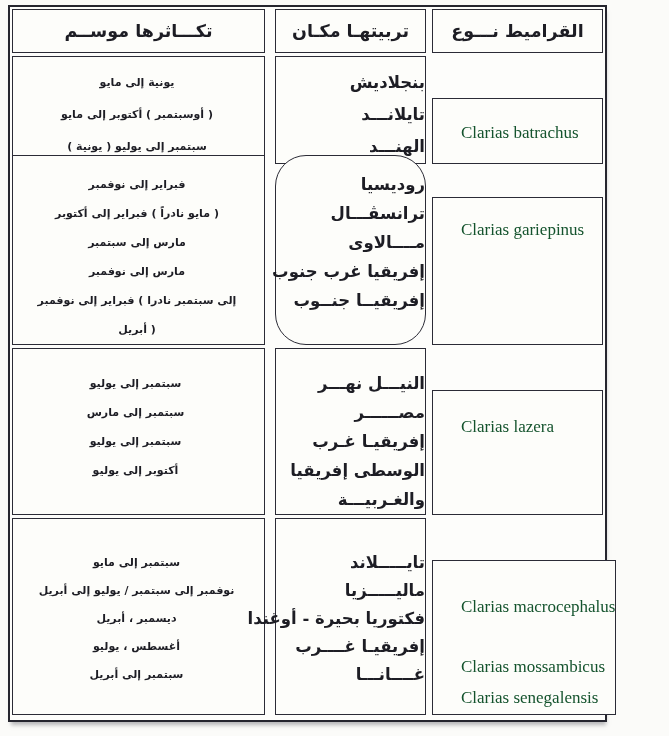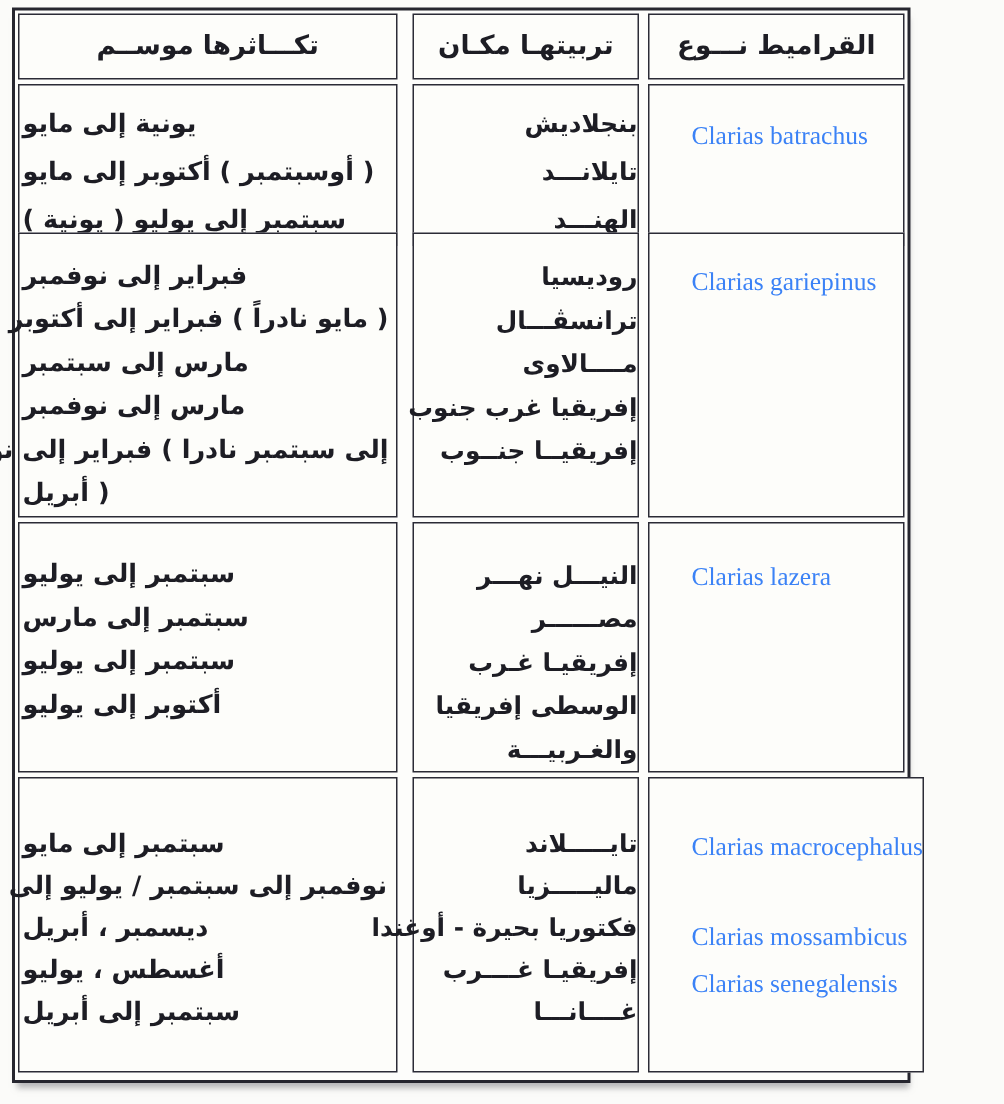--- a/index.html
+++ b/index.html
@@ -38,45 +38,46 @@
     letter-spacing: 0;
   }
 
   .r1 { height: 96px; }
   .r2 { height: 190px; }
   .r3 { height: 167px; }
   .r4 { height: 197px; }
 
   .season-cell {
     direction: rtl;
-    text-align: left;
+    text-align: center;
     font-weight: bold;
-    font-size: 17px;
+    font-size: 11px;
     overflow: visible;
   }
   .season-cell div { white-space: nowrap; }
   .place-cell {
     direction: rtl;
     text-align: right;
     font-weight: bold;
     font-size: 16.5px;
   }
   .place-cell div { white-space: nowrap; }
   .species-cell {
     font-family: "Liberation Serif", serif;
     font-size: 17px;
-    color: #3b82f6;
+    color: #14532d;
+    margin-top: 42px;
   }
   .species-cell div { white-space: nowrap; }
 
   
   .r1 .season-cell, .r1 .place-cell { padding: 10px 5px 0 2px; line-height: 32px; }
   .r1 .place-cell { padding-left: 0; padding-right: 0; }
   .r2 .season-cell, .r2 .place-cell { padding: 14px 5px 0 2px; line-height: 29px; }
-  .r2 .place-cell { padding-left: 0; padding-right: 0; }
+  .r2 .place-cell { padding-left: 0; padding-right: 0; border-radius: 31px; }
   .r3 .season-cell, .r3 .place-cell { padding: 20px 8px 0 2px; line-height: 29px; }
   .r3 .place-cell { padding-left: 0; padding-right: 0; }
   .r4 .season-cell, .r4 .place-cell { padding: 30px 6px 0 2px; line-height: 28px; }
   .r4 .place-cell { padding-left: 0; padding-right: 0; }
 
   .r1 .species-cell { padding: 24px 0 0 28px; }
   .r2 .species-cell { padding: 22px 0 16px 28px; }
   .r3 .species-cell { padding: 26px 0 0 28px; }
   .r4 .species-cell { padding: 30px 0 0 28px; line-height: 31px; }
   .sp-gap2 { margin-top: 29px; }

